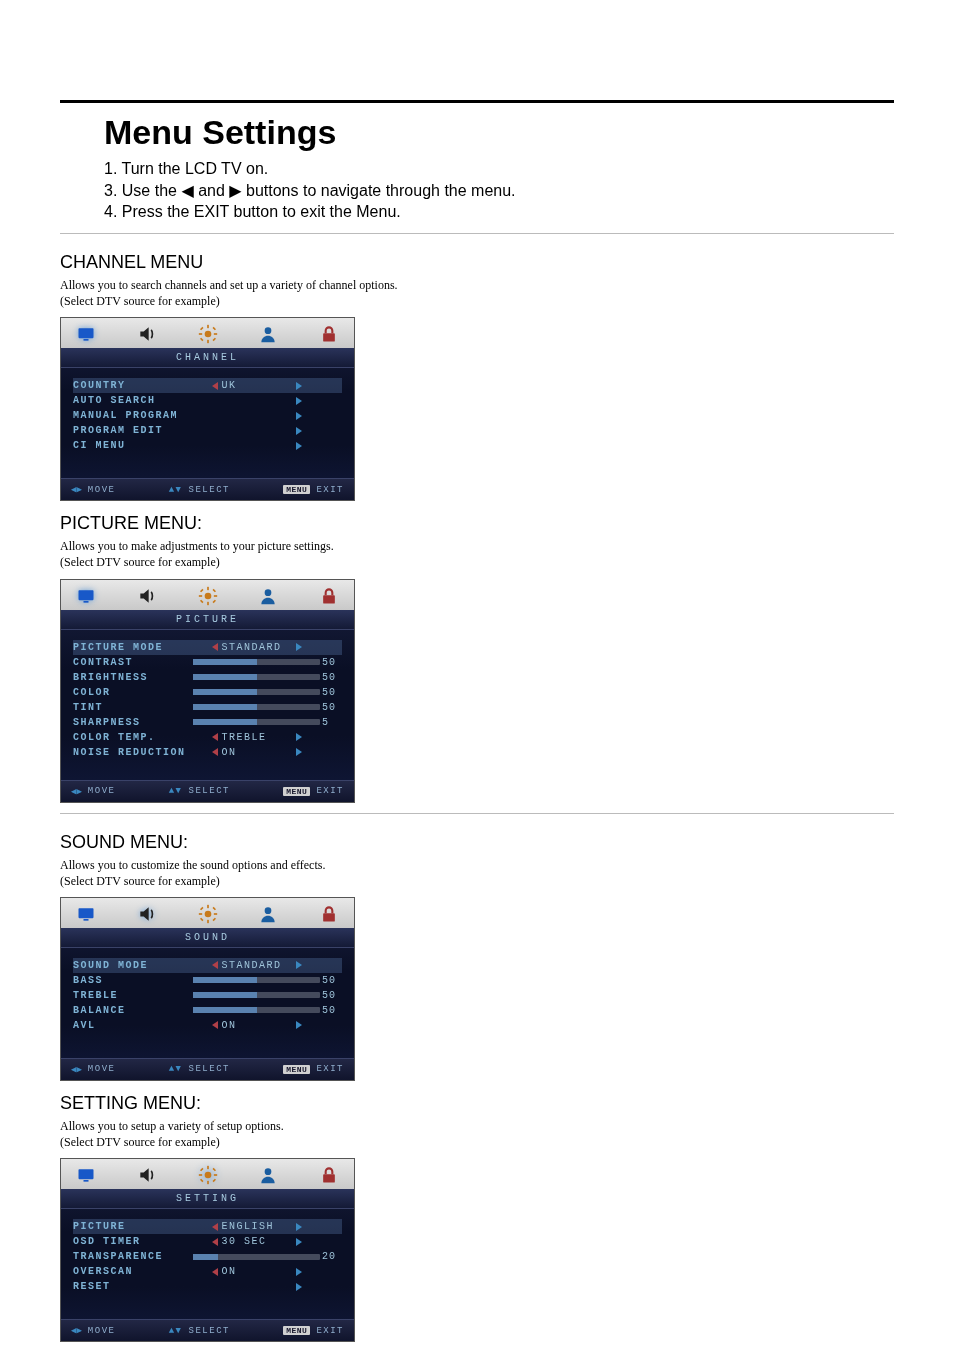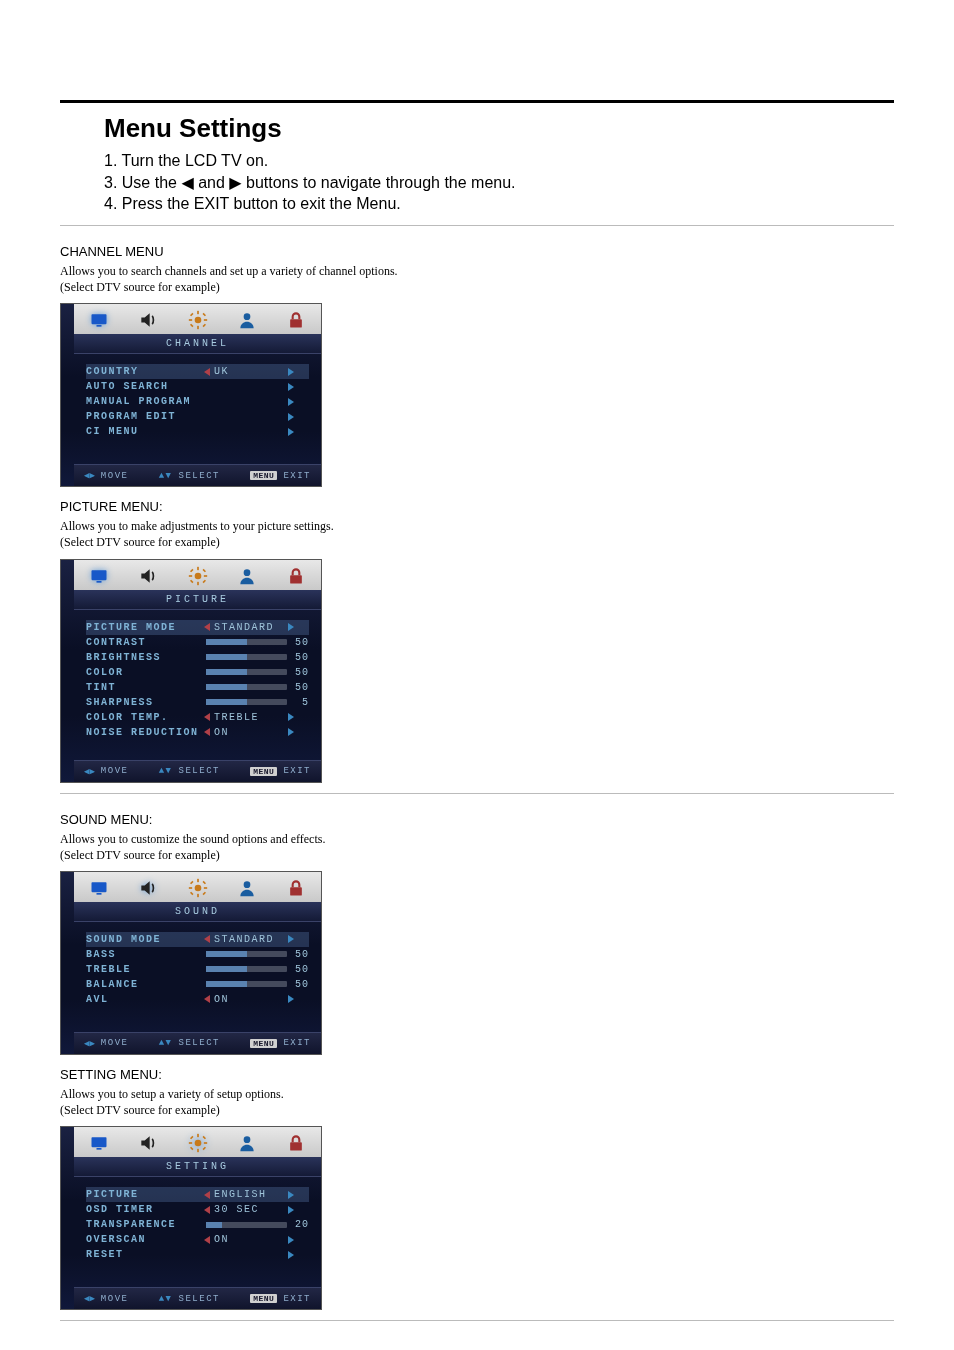--- a/index.html
+++ b/index.html
@@ -1,35 +1,34 @@
 <!DOCTYPE html>
 <html><head>
 <meta charset="utf-8">
 <style>
   * { box-sizing: border-box; margin: 0; padding: 0; }
   html, body { width: 954px; background: #fff; font-family: Arial, Helvetica, sans-serif; color: #000; }
   .page { padding: 40px 60px 30px 60px; }
   .hr-thick { border: none; border-top: 3px solid #000; margin: 60px 0 10px 0; }
-  h1 { font-size: 26px; font-weight: bold; margin: 0 0 6px 44px; }
+  h1 { font-size: 34px; font-weight: bold; margin: 0 0 6px 44px; }
   .steps { font-size: 16px; line-height: 1.35; margin-left: 44px; }
   .thin-rule { border: none; border-top: 1px solid #bbb; margin: 10px 0 6px 0; }
   .grid { display: flex; flex-wrap: wrap; gap: 0 40px; }
   .col { width: 398px; }
   .sect { margin-top: 6px; }
-  .sect-title { font-size: 13px; margin: 6px 0 4px 0; }
+  .sect-title { font-size: 18px; margin: 6px 0 4px 0; }
   .sect-desc { font-size: 12px; line-height: 1.35; margin-bottom: 8px; font-family: Liberation Serif, serif; }
   .osd {
-    width: 262px;
+    width: 295px;
     background: linear-gradient(#1a2142, #0a0f25 40%, #0a0f25 70%, #10183a);
     border: 1px solid #555;
     font-family: "Courier New", monospace;
     font-size: 10px;
     color: #7fb3d5;
     position: relative;
-    padding-left: 13px;
   }
   .osd .tabs {
     display: flex;
     justify-content: space-between;
     padding: 6px 14px 4px 14px;
     background: linear-gradient(#e8e8e8, #c9c9c9);
   }
   .osd .tab-icon { width: 22px; height: 20px; display: flex; align-items: center; justify-content: center; }
   .osd .tab-icon svg { width: 20px; height: 20px; }
   .osd .menu-title {
@@ -39,21 +38,21 @@
     font-size: 10px;
     padding: 4px 0;
     background: linear-gradient(#2a335a, #141a36);
     border-bottom: 1px solid #3a4268;
   }
   .osd .body { padding: 10px 12px 20px 12px; min-height: 110px; }
   .row { display: flex; align-items: center; height: 15px; }
   .row.sel { background: rgba(90,120,170,0.35); }
   .row .label { flex: 0 0 118px; letter-spacing: 1.5px; font-weight: bold; white-space: nowrap; overflow: hidden; }
   .row .mid  { flex: 1 1 auto; display: flex; align-items: center; justify-content: center; gap: 4px; }
-  .row .val  { flex: 0 0 20px; text-align: right; color: #9fc4da; letter-spacing: 1px; }
+  .row .val  { flex: 0 0 20px; text-align: left; color: #9fc4da; letter-spacing: 1px; }
   .arrow-l, .arrow-r {
     width: 0; height: 0; display: inline-block;
   }
   .arrow-l { border-top: 4px solid transparent; border-bottom: 4px solid transparent; border-right: 6px solid #b04048; }
   .arrow-r { border-top: 4px solid transparent; border-bottom: 4px solid transparent; border-left: 6px solid #3a88c0; }
   .value-text { letter-spacing: 1.5px; color: #9fc4da; min-width: 70px; text-align: left; }
   .slider {
     flex: 1; height: 6px; background: #444a5c; position: relative; border-radius: 1px;
     margin: 0 2px; min-width: 60px;
   }

